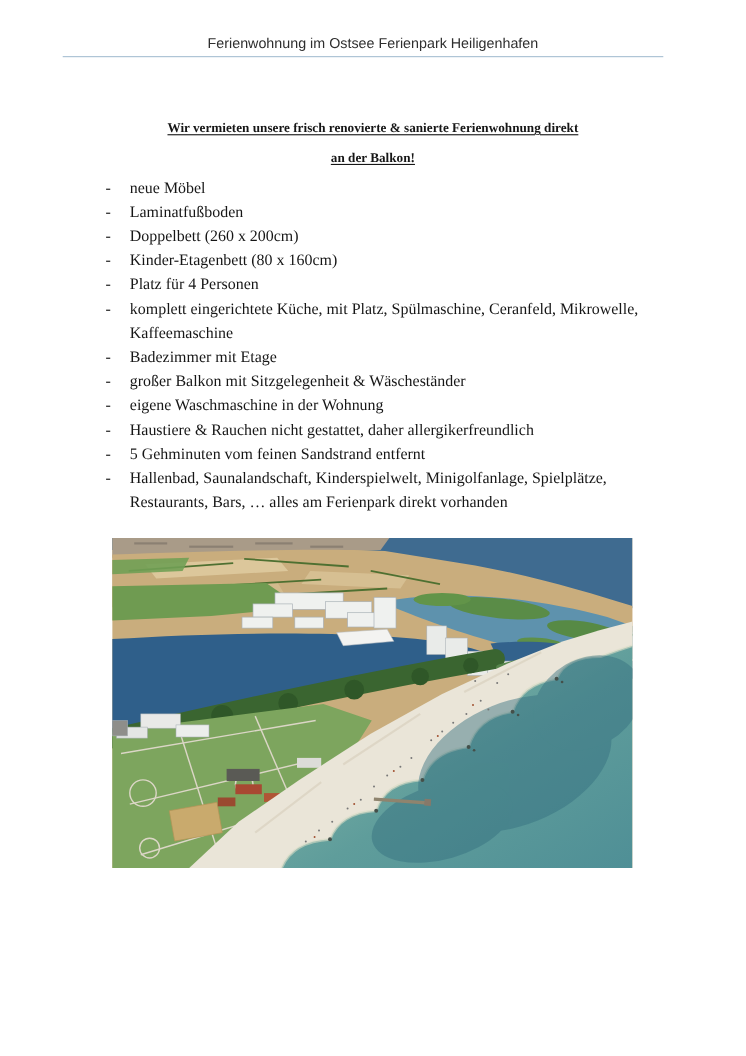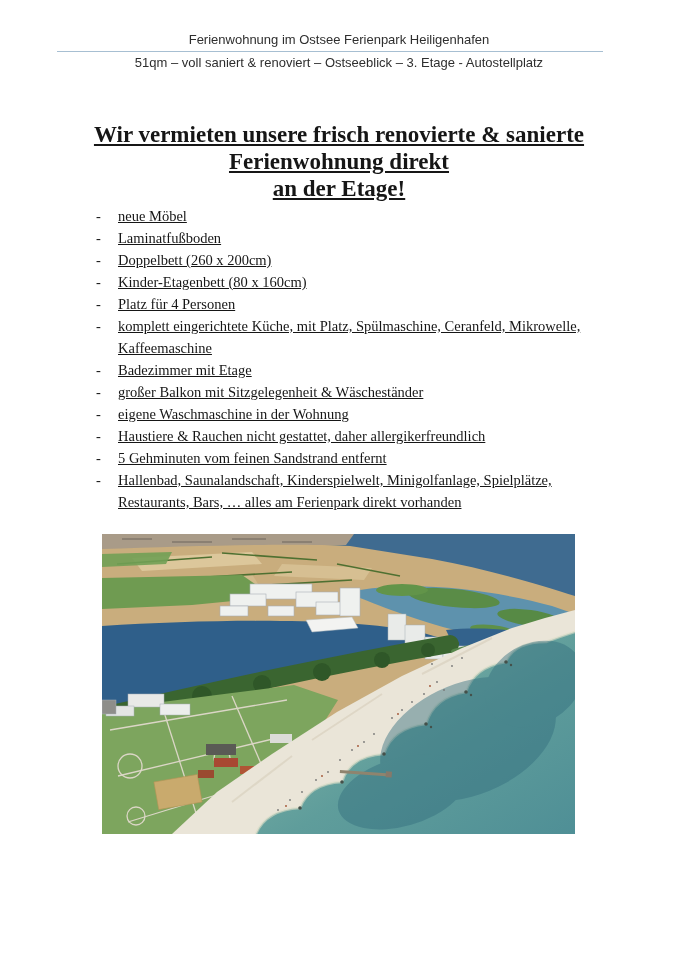--- a/index.html
+++ b/index.html
@@ -24,55 +24,54 @@
     margin:4px 0 3px 57px;
     border-bottom:1.5px solid #a7bfd2;
   }
   .header-line2{
     font-size:13px;line-height:15px;text-align:center;
   }
   .title{
     margin:51px auto 0;
     max-width:560px;
     text-align:center;
-    font-size:23px;line-height:27px;
+    font-size:12px;line-height:27px;
     font-weight:bold;
     text-decoration:underline;
     text-underline-offset:2px;
   }
   .features{
     list-style:none;
     margin:3px 0 0 96px;
     padding:0;
     width:505px;
     font-size:14.5px;line-height:22px;
   }
   .features li{display:flex;}
   .dash{width:22px;flex:none;}
-  .li-text{flex:1;text-decoration:underline;}
+  .li-text{flex:1;}
   .photo{
     margin:21px 0 0 102px;
     width:473px;height:300px;
     padding:0;
   }
   .photo svg{display:block;width:473px;height:300px;}
 </style>
 </head>
 <body>
 
 <div class="page">
 
   <header class="doc-header">
     <div class="header-line1">Ferienwohnung im Ostsee Ferienpark Heiligenhafen</div>
     <div class="header-rule"></div>
-    <div class="header-line2">51qm – voll saniert &amp; renoviert – Ostseeblick – 3. Etage - Autostellplatz</div>
   </header>
 
   <h1 class="title"><span>Wir vermieten unsere frisch renovierte &amp; sanierte Ferienwohnung direkt</span><br>
-  <span>an der Etage!</span></h1>
+  <span>an der Balkon!</span></h1>
 
   <ul class="features">
     <li>
         <span class="dash">-</span>
         <span class="li-text">neue Möbel</span>
       </li>
     <li>
         <span class="dash">-</span>
         <span class="li-text">Laminatfußboden</span>
       </li>

